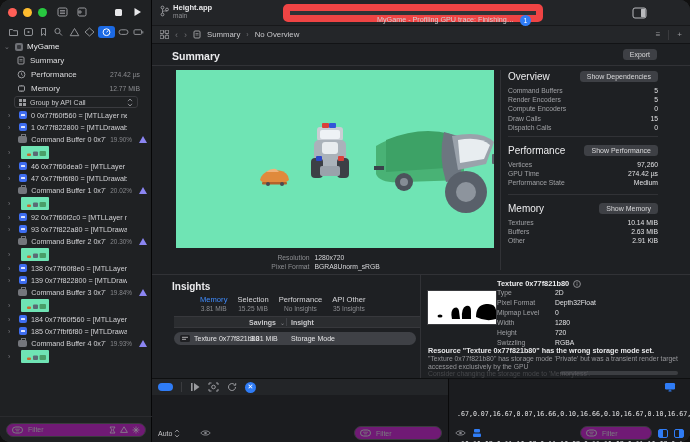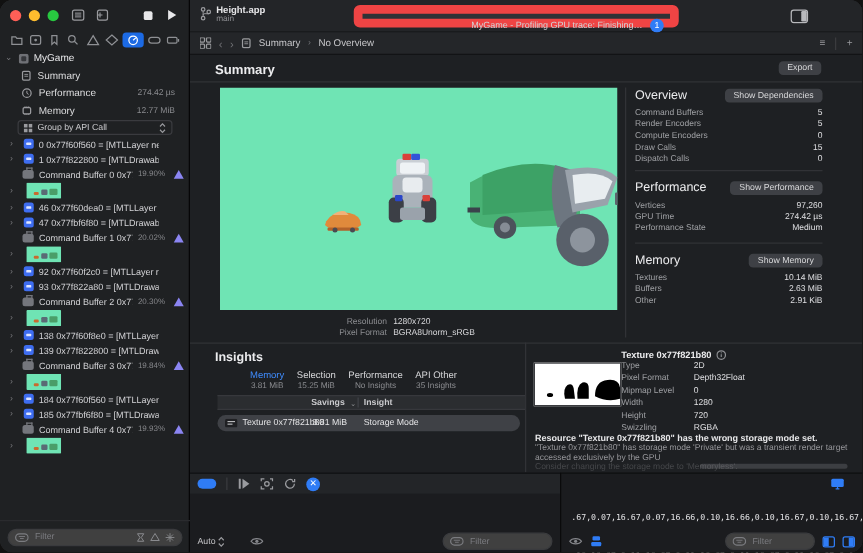--- a/index.html
+++ b/index.html
@@ -28,21 +28,21 @@
   .evic{width:8px;height:8px;border-radius:2px;background:#3e6df0;position:relative;flex:0 0 8px;}
   .evic:after{content:"";position:absolute;left:2px;top:3px;width:4px;height:2px;background:#dfe6ff;border-radius:.5px;}
   .cbic{width:9px;height:7px;border-radius:2px;background:#74767c;position:relative;flex:0 0 9px;}
   .cbic:after{content:"";position:absolute;left:3px;top:-2px;width:3px;height:2px;border:1px solid #74767c;border-bottom:none;}
   .lbl{overflow:hidden;text-overflow:clip;max-width:96px;}
   .pct{margin-left:auto;font-size:6.4px;color:#86878b;}
   .tri{width:0;height:0;border-left:4px solid transparent;border-right:4px solid transparent;border-bottom:7px solid #8b85f2;margin:0 5px 0 3px;}
   .th{height:15px;padding-left:8px;gap:6px;}
   .thumb{width:28px;height:13px;border-radius:1px;overflow:hidden;}
   .sbfilter{position:absolute;left:0;bottom:0;width:152px;height:26px;border-top:1px solid #2a2b2e;display:flex;align-items:center;padding:0 6px;}
-  .fpill{display:flex;align-items:center;gap:3px;background:#404040;border:1px solid #3a3b3e;border-radius:7px;height:14px;flex:1;padding:0 5px;}
+  .fpill{display:flex;align-items:center;gap:3px;background:#701a75;border:1px solid #3a3b3e;border-radius:7px;height:14px;flex:1;padding:0 5px;}
   .fpill input{background:transparent;border:none;outline:none;color:#c6c6c9;font-size:7px;width:100%;min-width:10px;font-family:"Liberation Sans",sans-serif;}
   .fpill input::placeholder{color:#7b7c80;}
   .fic{display:flex;gap:4px;align-items:center;color:#8a8b8f;font-size:7px;}
   
   .mn{position:absolute;left:152px;top:0;width:538px;height:442px;background:#212326;}
   .mtb{position:absolute;left:0;top:0;right:0;height:26px;background:#232528;border-bottom:1px solid #17181a;}
   .scheme{position:absolute;left:8px;top:3px;display:flex;gap:4px;align-items:flex-start;}
   .sch-t{font-size:7.6px;font-weight:bold;color:#e6e6e8;line-height:1.2;}
   .sch-b{font-size:6.6px;color:#8e8f93;line-height:1.2;}
   .act{position:absolute;left:131px;top:4px;width:260px;height:18px;background:#303236;border:7px solid #ef4444;border-radius:5px;}

